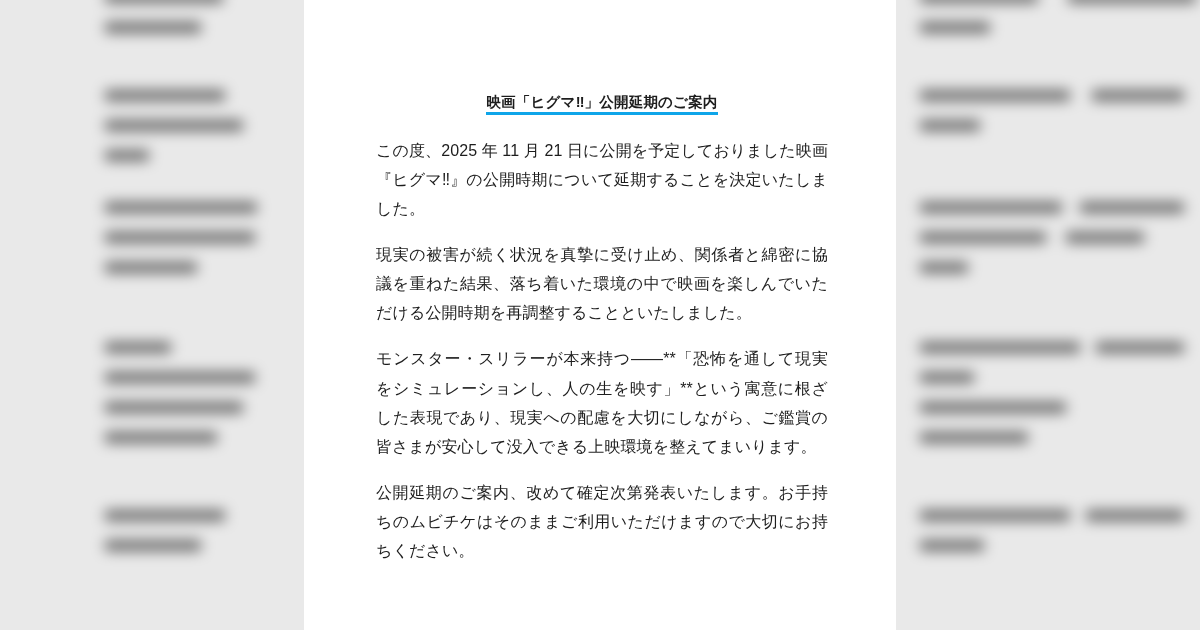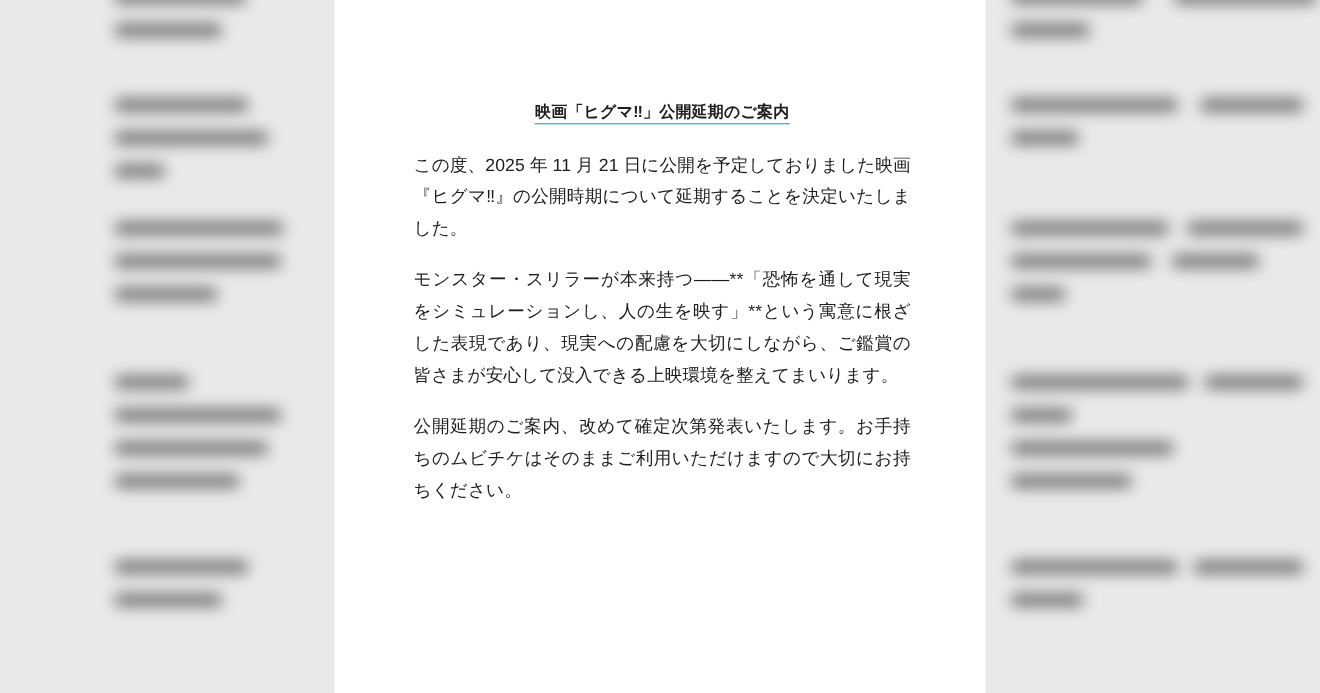--- a/index.html
+++ b/index.html
@@ -66,21 +66,21 @@
   .doc-title {
     margin: 0;
     padding-top: 92px;
     text-align: center;
     font-size: 14.5px;
     font-weight: bold;
     letter-spacing: .2px;
     line-height: 1.5;
   }
   .doc-title .title-underline {
-    border-bottom: 1px solid #0ea5e9;
+    border-bottom: 3px solid #0ea5e9;
     padding-bottom: 2px;
     margin-top: 24px;
   }
 
   .body-block {
     margin-top: 22px;
   }
   .para {
     margin: 0 0 17px 0;
     font-size: 16px;
@@ -138,20 +138,21 @@
 
   <div id="sheet">
     <div id="doc">
 
       <h1 class="doc-title">
         <span class="title-underline">映画「ヒグマ‼」公開延期のご案内</span>
       </h1>
 
       <div class="body-block">
         <p class="para">この度、2025 年 11 月 21 日に公開を予定しておりました映画『ヒグマ‼』の公開時期について延期することを決定いたしました。</p>
+        <p class="para">現実の被害が続く状況を真摯に受け止め、関係者と綿密に協議を重ねた結果、落ち着いた環境の中で映画を楽しんでいただける公開時期を再調整することといたしました。</p>
         <p class="para">モンスター・スリラーが本来持つ――**「恐怖を通して現実をシミュレーションし、人の生を映す」**という寓意に根ざした表現であり、現実への配慮を大切にしながら、ご鑑賞の皆さまが安心して没入できる上映環境を整えてまいります。</p>
         <p class="para">公開延期のご案内、改めて確定次第発表いたします。お手持ちのムビチケはそのままご利用いただけますので大切にお持ちください。</p>
       </div>
 
     </div>
   </div>
 
 </div>
 
 </body></html>

